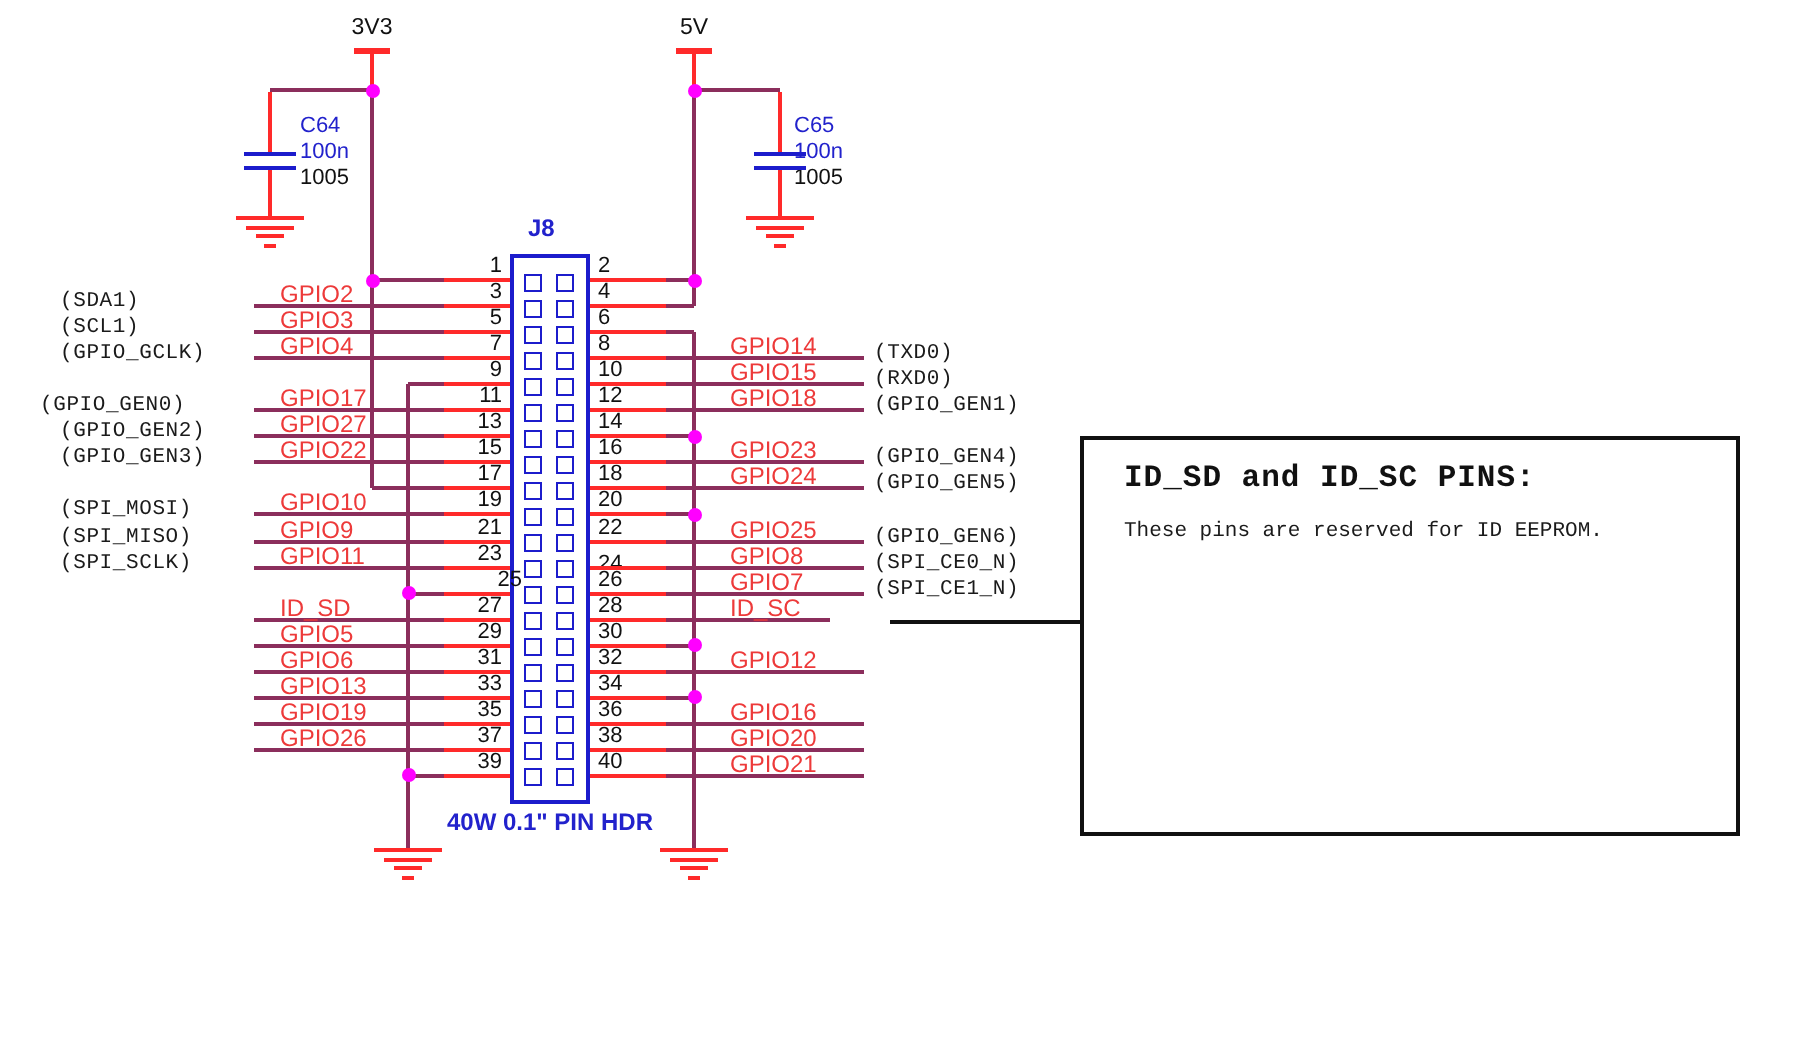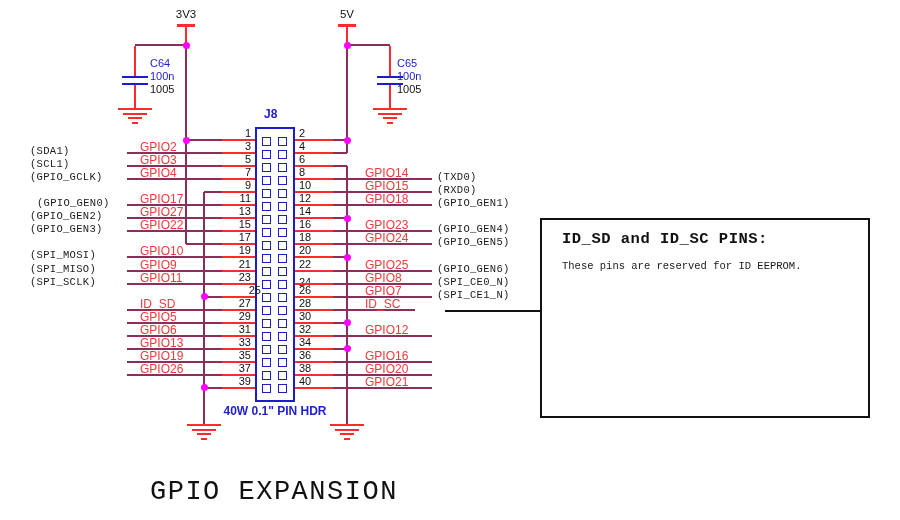--- a/index.html
+++ b/index.html
@@ -51,21 +51,20 @@
 
   <div id="connector-body" style="left:255px;top:127px;width:40px;height:275px;border-color:#1C1CCC;"></div>
   <div class="txt bluetxt" style="left:264px;top:107px;color:#2222CC;">J8</div>
   <div class="txt bluetxt" style="left:195px;top:404px;width:160px;text-align:center;color:#2222CC;font-size:12px;">40W 0.1" PIN HDR</div>
 
   <div id="note-box">
     <div id="note-title">ID_SD and ID_SC PINS:</div>
     <div id="note-p1" class="note-body">These pins are reserved for ID EEPROM.</div>
   </div>
 
-  <div id="main-title">GPIO EXPANSION</div>
 <div class="txt num numL" style="left: 222px; top: 127px;">1</div>
     <div class="hline" style="left: 222px; top: 139px; width: 33px; background: rgb(255, 42, 42);"></div>
     <div class="txt num numL" style="left: 222px; top: 140.05px;">3</div>
     <div class="hline" style="left: 222px; top: 152.05px; width: 33px; background: rgb(255, 42, 42);"></div>
     <div class="hline" style="left: 127px; top: 152.05px; width: 95px; background: rgb(139, 46, 92);"></div>
     <div class="txt lblred" style="left: 140px; top: 140.05px; color: rgb(237, 58, 58);">GPIO2</div>
     <div class="txt paren" style="left: 30px; top: 145.05px;">(SDA1)</div>
     <div class="txt num numL" style="left: 222px; top: 153.1px;">5</div>
     <div class="hline" style="left: 222px; top: 165.1px; width: 33px; background: rgb(255, 42, 42);"></div>
     <div class="hline" style="left: 127px; top: 165.1px; width: 95px; background: rgb(139, 46, 92);"></div>
@@ -75,21 +74,21 @@
     <div class="hline" style="left: 222px; top: 178.15px; width: 33px; background: rgb(255, 42, 42);"></div>
     <div class="hline" style="left: 127px; top: 178.15px; width: 95px; background: rgb(139, 46, 92);"></div>
     <div class="txt lblred" style="left: 140px; top: 166.15px; color: rgb(237, 58, 58);">GPIO4</div>
     <div class="txt paren" style="left: 30px; top: 171.15px;">(GPIO_GCLK)</div>
     <div class="txt num numL" style="left: 222px; top: 179.2px;">9</div>
     <div class="hline" style="left: 222px; top: 191.2px; width: 33px; background: rgb(255, 42, 42);"></div>
     <div class="txt num numL" style="left: 222px; top: 192.25px;">11</div>
     <div class="hline" style="left: 222px; top: 204.25px; width: 33px; background: rgb(255, 42, 42);"></div>
     <div class="hline" style="left: 127px; top: 204.25px; width: 95px; background: rgb(139, 46, 92);"></div>
     <div class="txt lblred" style="left: 140px; top: 192.25px; color: rgb(237, 58, 58);">GPIO17</div>
-    <div class="txt paren" style="left: 37px; top: 197.25px;">(GPIO_GEN0)</div>
+    <div class="txt paren" style="left: 20px; top: 197.25px;">(GPIO_GEN0)</div>
     <div class="txt num numL" style="left: 222px; top: 205.3px;">13</div>
     <div class="hline" style="left: 222px; top: 217.3px; width: 33px; background: rgb(255, 42, 42);"></div>
     <div class="hline" style="left: 127px; top: 217.3px; width: 95px; background: rgb(139, 46, 92);"></div>
     <div class="txt lblred" style="left: 140px; top: 205.3px; color: rgb(237, 58, 58);">GPIO27</div>
     <div class="txt paren" style="left: 30px; top: 210.3px;">(GPIO_GEN2)</div>
     <div class="txt num numL" style="left: 222px; top: 218.35px;">15</div>
     <div class="hline" style="left: 222px; top: 230.35px; width: 33px; background: rgb(255, 42, 42);"></div>
     <div class="hline" style="left: 127px; top: 230.35px; width: 95px; background: rgb(139, 46, 92);"></div>
     <div class="txt lblred" style="left: 140px; top: 218.35px; color: rgb(237, 58, 58);">GPIO22</div>
     <div class="txt paren" style="left: 30px; top: 223.35px;">(GPIO_GEN3)</div>

